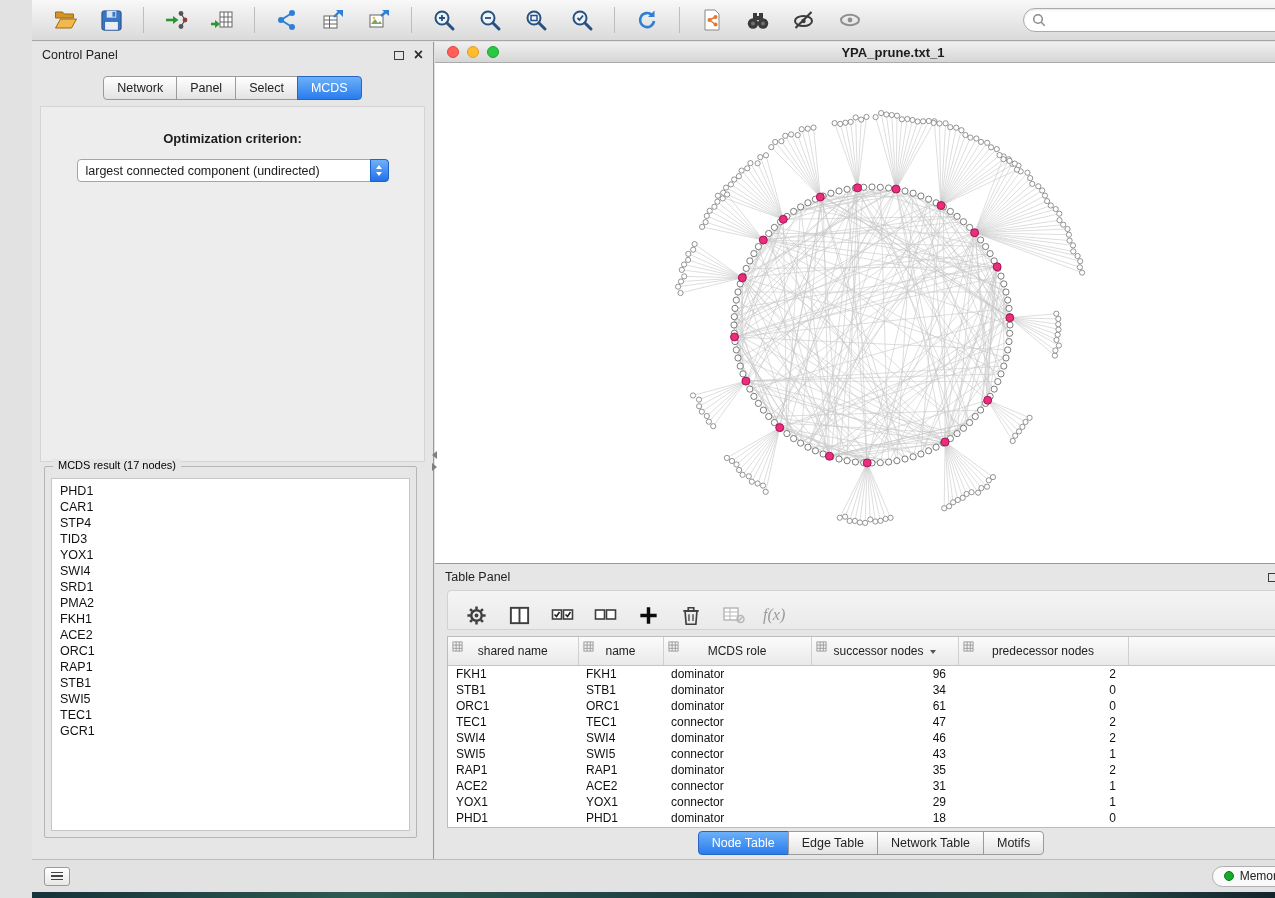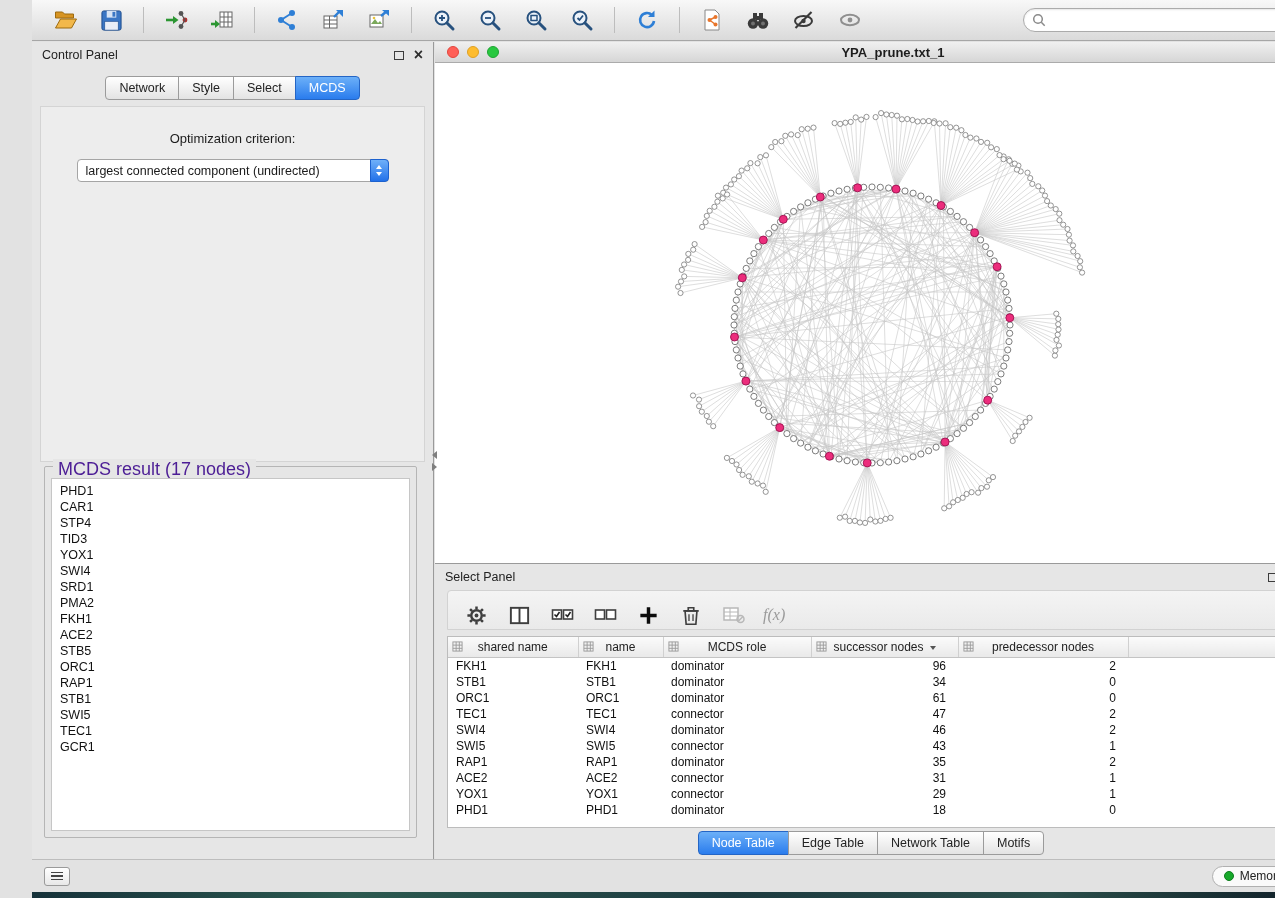--- a/index.html
+++ b/index.html
@@ -30,36 +30,36 @@
 
   .cp-tabs { position:relative; z-index:2; display:flex; justify-content:center; margin-top:8px; }
   .seg-btn { padding:4px 13px; background:linear-gradient(#ffffff,#e3e3e3); border:1px solid #9b9b9b;
     margin-left:-1px; font-size:12.5px; color:#222; }
   .seg-btn:first-child { border-radius:4px 0 0 4px; margin-left:0; }
   .seg-btn:last-child { border-radius:0 4px 4px 0; }
   .seg-btn.active { background:linear-gradient(#6cb0f8,#2a7ced); border-color:#2465c5; color:#fff; }
 
   .cp-body { position:absolute; left:8px; right:8px; top:64px; height:356px;
     background:#ededed; border:1px solid #d4d4d4; }
-  .opt-label { text-align:center; margin-top:24px; font-size:13px; color:#1c1c1c; }
+  .opt-label { text-align:center; margin-top:24px; font-size:13px; color:#1c1c1c;font-weight:bold; }
   .dropdown { margin:13px auto 0; width:312px; height:23px; background:#fff; border:1px solid #a5a5a5;
     border-radius:4px; display:flex; align-items:center; position:relative; padding-left:8px; font-size:12.5px; }
   .dd-stepper { position:absolute; right:-1px; top:-1px; bottom:-1px; width:19px; border-radius:0 4px 4px 0;
     background:linear-gradient(#6fb0f9,#2271e9); display:flex; flex-direction:column; align-items:center;
     justify-content:center; gap:3px; border:1px solid #1d62cf; }
   .tri-up { width:0; height:0; border-left:3.5px solid transparent; border-right:3.5px solid transparent; border-bottom:4.5px solid #fff; }
   .tri-down { width:0; height:0; border-left:3.5px solid transparent; border-right:3.5px solid transparent; border-top:4.5px solid #fff; }
   .btn-row { display:flex; justify-content:center; gap:14px; margin-top:15px; }
   .push-btn { padding:4px 16px; font-size:13px; background:linear-gradient(#ffffff,#e5e5e5);
     border:1px solid #9b9b9b; border-radius:4px; color:#111; }
   .push-btn.focused { box-shadow:0 0 0 3px rgba(96,158,245,.65); border-color:#6f9fe8; }
 
   .mcds-fieldset { position:absolute; left:12px; right:16px; top:424px; bottom:24px;
     border:1px solid #b5b5b5; border-radius:2px; }
-  .mcds-legend { position:absolute; top:-8px; left:8px; background:#e6e6e6; padding:0 5px; font-size:18px; color:#4c1d95; }
+  .mcds-legend { position:absolute; top:-8px; left:8px; background:#e6e6e6; padding:0 5px; font-size:11px; color:#000000; }
   .mcds-list { position:absolute; left:6px; right:6px; top:11px; bottom:6px; background:#fff;
     border:1px solid #c6c6c6; overflow:hidden; padding:4px 0; }
   .mcds-item { padding:0 8px; line-height:16px; font-size:12.5px; color:#111; }
 
   .splitter-handle { position:absolute; left:398px; top:448px; width:8px; height:26px;
     display:flex; flex-direction:column; align-items:center; justify-content:center; gap:4px; z-index:5; }
   .sh-left { width:0;height:0;border-top:4px solid transparent;border-bottom:4px solid transparent;border-right:5px solid #7f7f7f; }
   .sh-right{ width:0;height:0;border-top:4px solid transparent;border-bottom:4px solid transparent;border-left:5px solid #7f7f7f; }
 
   
@@ -83,21 +83,21 @@
     background:#e6e6e6; border-top:1px solid #9a9a9a; }
   .tp-toolbar { position:absolute; left:12px; right:12px; top:26px; height:40px;
     background:linear-gradient(#f4f4f4,#eaeaea); border:1px solid #d2d2d2; border-radius:4px 4px 0 0;
     display:flex; align-items:flex-end; gap:15px; padding:0 14px; }
   .tp-tbtn { width:28px; height:28px; display:flex; align-items:center; justify-content:center; background:none; border:none; padding:0; }
   .fx-label { font-family:"Liberation Serif","DejaVu Serif",serif; font-style:italic; font-size:16px; color:#9a9a9a; }
 
   .tp-table-wrap { position:absolute; left:12px; right:12px; top:72px; bottom:34px;
     background:#fff; border:1px solid #bcbcbc; overflow:hidden; }
   table.node-table { border-collapse:collapse; width:100%; table-layout:fixed; font-size:12px; }
-  .node-table th { height:20px; background:linear-gradient(#fbfbfb,#e9e9e9); border-right:1px solid #d0d0d0;
+  .node-table th { height:28px; background:linear-gradient(#fbfbfb,#e9e9e9); border-right:1px solid #d0d0d0;
     border-bottom:1px solid #c4c4c4; font-weight:normal; font-size:12px; padding:1px 4px; position:relative; }
   .th-icon { position:absolute; left:4px; top:4px; }
   .th-label { display:block; text-align:center; color:#222; }
   .caret { width:0; height:0; border-left:3.5px solid transparent; border-right:3.5px solid transparent;
     border-top:4.5px solid #555; display:inline-block; margin-left:6px; vertical-align:middle; }
   .node-table td { height:16px; line-height:16px; padding:0 8px; white-space:nowrap; overflow:hidden; color:#111; }
   .node-table td.num { text-align:right; padding-right:12px; }
   .v-scrollbar { position:absolute; right:1px; top:21px; bottom:1px; width:10px; background:#f4f4f4; border-left:1px solid #e0e0e0; }
   .v-thumb { position:absolute; left:1px; right:1px; top:2px; height:64%; background:#c2c2c2; border-radius:4px; }
 
@@ -261,21 +261,21 @@
   <div class="control-panel">
     <div class="panel-header">
       <span class="panel-title">Control Panel</span>
       <span class="win-btns">
         <button class="float-btn"></button>
         <button class="close-btn">×</button>
       </span>
     </div>
     <div class="cp-tabs">
       <button class="seg-btn">Network</button>
-      <button class="seg-btn">Style</button>
+      <button class="seg-btn">Panel</button>
       <button class="seg-btn">Select</button>
       <button class="seg-btn active">MCDS</button>
     </div>
     <div class="cp-body">
       <div class="opt-label">Optimization criterion:</div>
       <div class="dropdown">
         <span>largest connected component (undirected)</span>
         <span class="dd-stepper">
           <span class="tri-up"></span>
             <span class="tri-down"></span>
@@ -288,21 +288,20 @@
           <div class="mcds-item">PHD1</div>
           <div class="mcds-item">CAR1</div>
           <div class="mcds-item">STP4</div>
           <div class="mcds-item">TID3</div>
           <div class="mcds-item">YOX1</div>
           <div class="mcds-item">SWI4</div>
           <div class="mcds-item">SRD1</div>
           <div class="mcds-item">PMA2</div>
           <div class="mcds-item">FKH1</div>
           <div class="mcds-item">ACE2</div>
-          <div class="mcds-item">STB5</div>
           <div class="mcds-item">ORC1</div>
           <div class="mcds-item">RAP1</div>
           <div class="mcds-item">STB1</div>
           <div class="mcds-item">SWI5</div>
           <div class="mcds-item">TEC1</div>
           <div class="mcds-item">GCR1</div>
         </div>
     </div>
   </div>
 
@@ -1013,21 +1012,21 @@
             <circle class="hub" cx="432.2" cy="399.9" r="4"></circle>
             <circle class="hub" cx="510.1" cy="379.0" r="4"></circle>
             <circle class="hub" cx="552.7" cy="337.2" r="4"></circle>
           </g>
         </svg>
     </div>
   </div>
 
   <div class="table-panel">
     <div class="panel-header">
-      <span class="panel-title">Select Panel</span>
+      <span class="panel-title">Table Panel</span>
       <span class="win-btns">
         <button class="float-btn"></button>
         <button class="close-btn">×</button>
       </span>
     </div>
     <div class="tp-toolbar">
       <button class="tp-tbtn">
         <svg width="23" height="23" viewBox="0 0 24 24">
           <g fill="none" stroke="#3f3f3f" stroke-width="2.6">
             <circle cx="12" cy="12" r="5.5"></circle>

